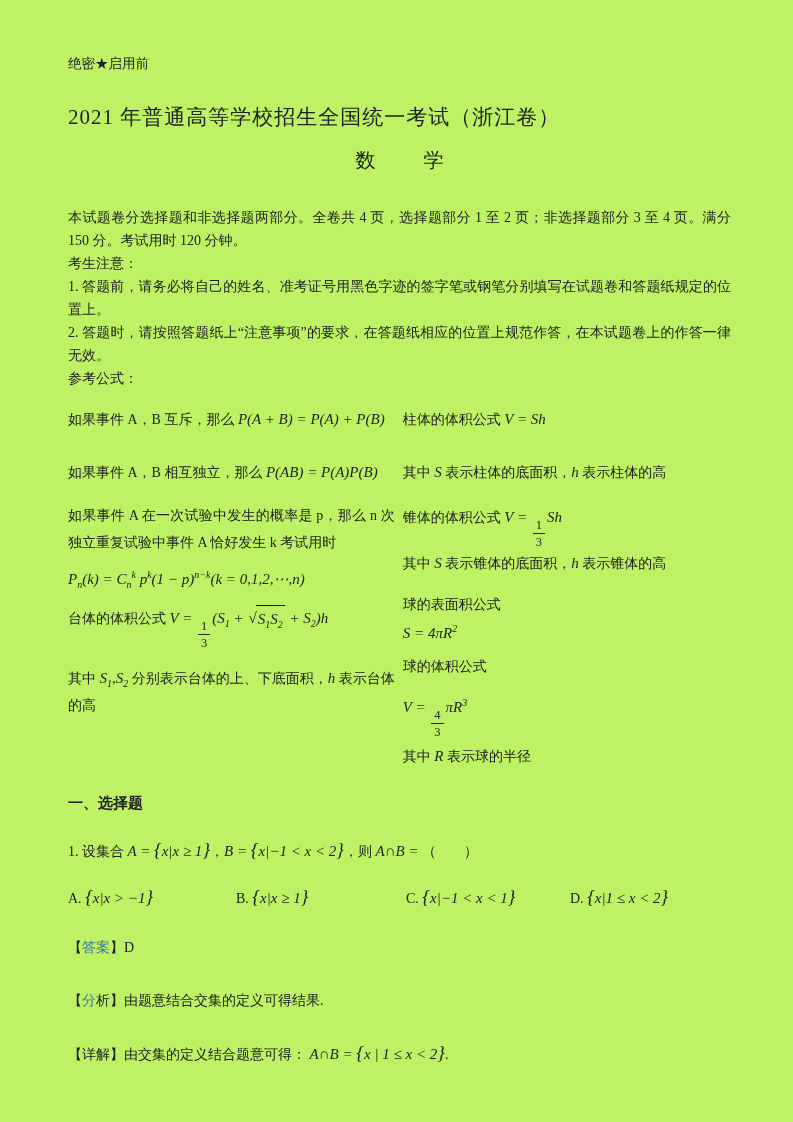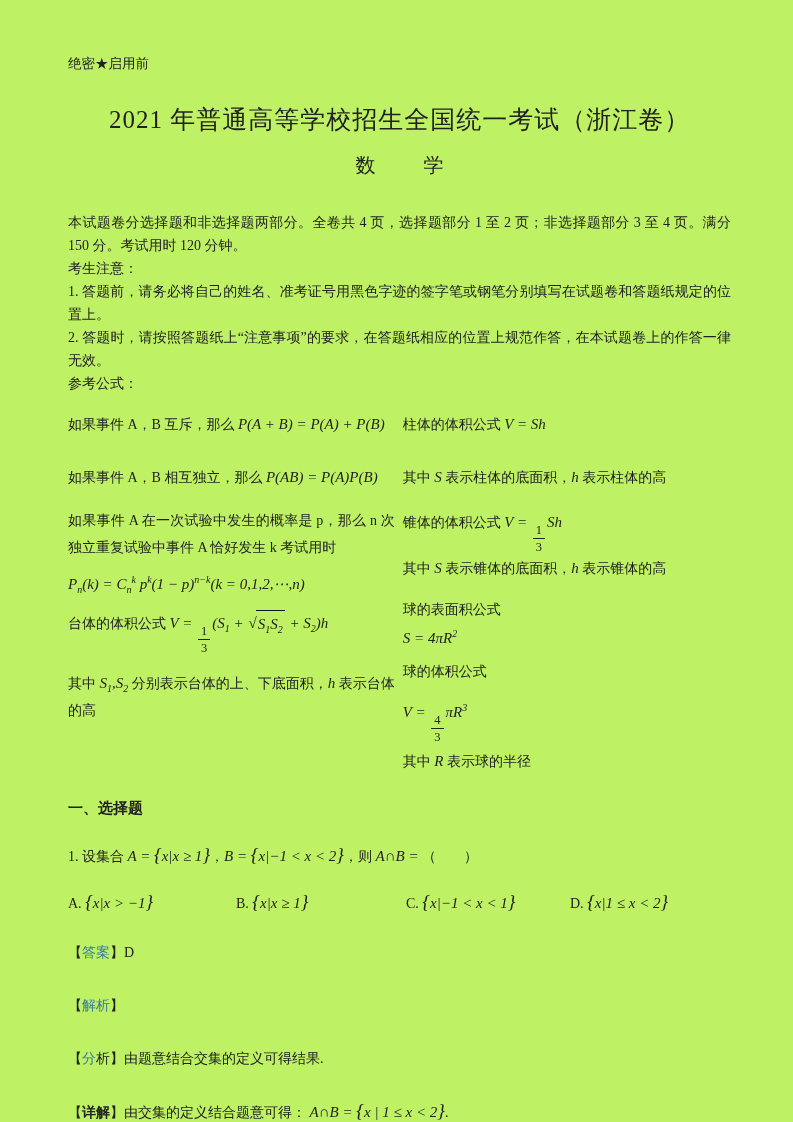--- a/index.html
+++ b/index.html
@@ -10,21 +10,21 @@
     height: 1122px;
     margin: 0 auto;
     background: #bef264;
     color: #212121;
     font-family: "Liberation Serif", "DejaVu Serif", serif;
     font-size: 14px;
     padding: 55px 62px 40px 68px;
     overflow: hidden;
   }
   .secrecy { font-size: 13.5px; margin-bottom: 30px; }
-  .title   { text-align: center; font-size: 25px; font-weight: normal; margin: 0 0 16px 0; letter-spacing: 1px; }
+  .title   { text-align: left; font-size: 21px; font-weight: normal; margin: 0 0 16px 0; letter-spacing: 1px; }
   .subject { text-align: center; font-size: 20px; font-weight: normal; margin: 0 0 32px 0; letter-spacing: 14px; text-indent: 14px; }
   p.body-text { margin: 0; line-height: 23px; text-align: justify; }
   .formula-cols { display: flex; margin-top: 16px; }
   .fcol { width: 50.5%; padding-right: 8px; }
   .fcol.right { width: 49.5%; padding-right: 0; }
   .frow { line-height: 27px; text-align: justify; }
   .sec-heading {
     font-family: "Liberation Sans", "DejaVu Sans", sans-serif;
     font-weight: 700; font-size: 15px; margin-top: 24px;
   }
@@ -35,21 +35,21 @@
   .math sup.msup { font-size: 10px; line-height: 0; }
   .math sub.msub { font-size: 10px; line-height: 0; }
   .mbig { font-size: 1.28em; line-height: 0; }
   .frac { display: inline-flex; flex-direction: column; align-items: center; vertical-align: -0.55em; line-height: 1.15; font-size: 12.5px; font-style: normal; margin: 0 2px; }
   .frac .num { border-bottom: 1px solid #222; padding: 0 3px 1px 3px; }
   .frac .den { padding-top: 1px; }
   .sqrt { display: inline-flex; align-items: flex-start; margin: 0 1px; }
   .sqrt .rad { font-style: normal; margin-right: -1px; }
   .sqrt .sqb { border-top: 1px solid #0f172a; padding: 0 2px; }
   .lbl-blue { color: var(--label-blue, #3878a0); }
-  .lbl-bold { font-family: "Liberation Sans", "DejaVu Sans", sans-serif; font-weight: 700; }
+  .lbl-bold { font-family: "Liberation Sans", "DejaVu Sans", sans-serif; font-weight: 400; }
 </style>
 </head>
 <body>
 
 <div class="page">
 
   <div class="secrecy">绝密★启用前</div>
 
   <h1 class="title">2021 年普通高等学校招生全国统一考试（浙江卷）</h1>
   <h2 class="subject">数　学</h2>
@@ -99,17 +99,16 @@
   <div class="qline"><span>1. 设集合 </span><span class="math"><span>A = </span><span class="mbig">{</span><span>x|x ≥ 1</span><span class="mbig">}</span></span><span>，</span><span class="math"><span>B = </span><span class="mbig">{</span><span>x|−1 &lt; x &lt; 2</span><span class="mbig">}</span></span><span>，则 </span><span class="math"><span>A∩B =</span></span><span> （　　）</span></div>
 
   <div class="options">
     <div class="opt"><span>A. </span><span class="math"><span class="mbig">{</span><span>x|x &gt; −1</span><span class="mbig">}</span></span></div>
     <div class="opt"><span>B. </span><span class="math"><span class="mbig">{</span><span>x|x ≥ 1</span><span class="mbig">}</span></span></div>
     <div class="opt"><span>C. </span><span class="math"><span class="mbig">{</span><span>x|−1 &lt; x &lt; 1</span><span class="mbig">}</span></span></div>
     <div class="opt"><span>D. </span><span class="math"><span class="mbig">{</span><span>x|1 ≤ x &lt; 2</span><span class="mbig">}</span></span></div>
   </div>
 
   <div class="aline"><span>【</span><span class="lbl-blue">答案</span><span>】D</span></div>
-  <div class="aline"><span>【</span><span class="lbl-blue">解析</span><span>】</span></div>
   <div class="aline"><span>【</span><span class="lbl-blue">分</span><span>析】由题意结合交集的定义可得结果.</span></div>
   <div class="aline"><span>【</span><span class="lbl-bold">详解</span><span>】由交集的定义结合题意可得： </span><span class="math"><span>A∩B = </span><span class="mbig">{</span><span>x | 1 ≤ x &lt; 2</span><span class="mbig">}</span></span><span>.</span></div>
 
 </div>
 
 </body></html>

